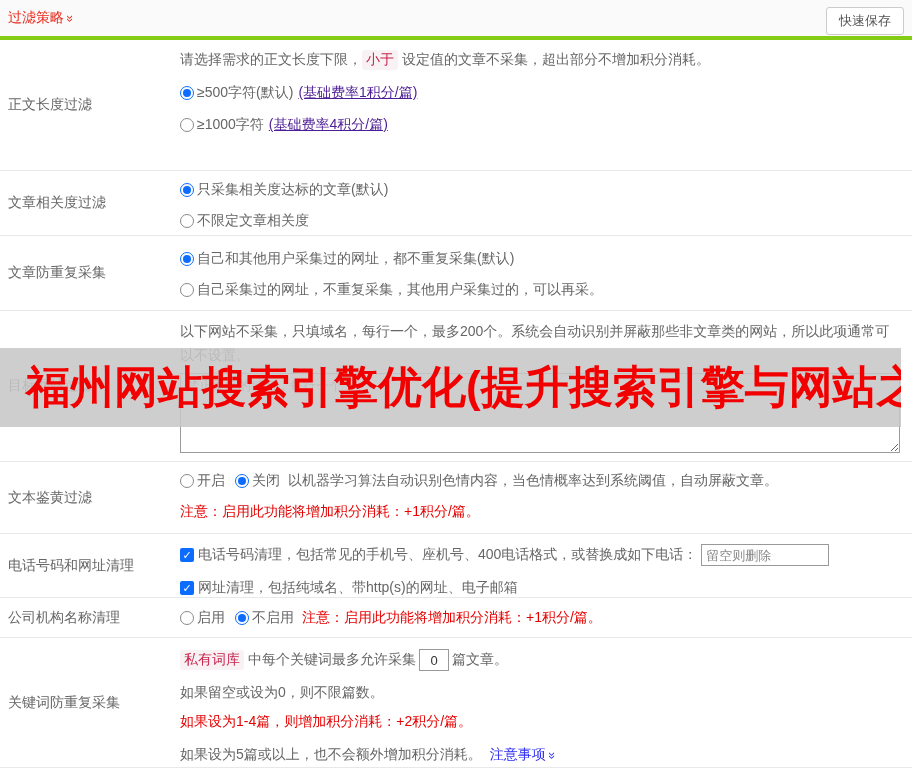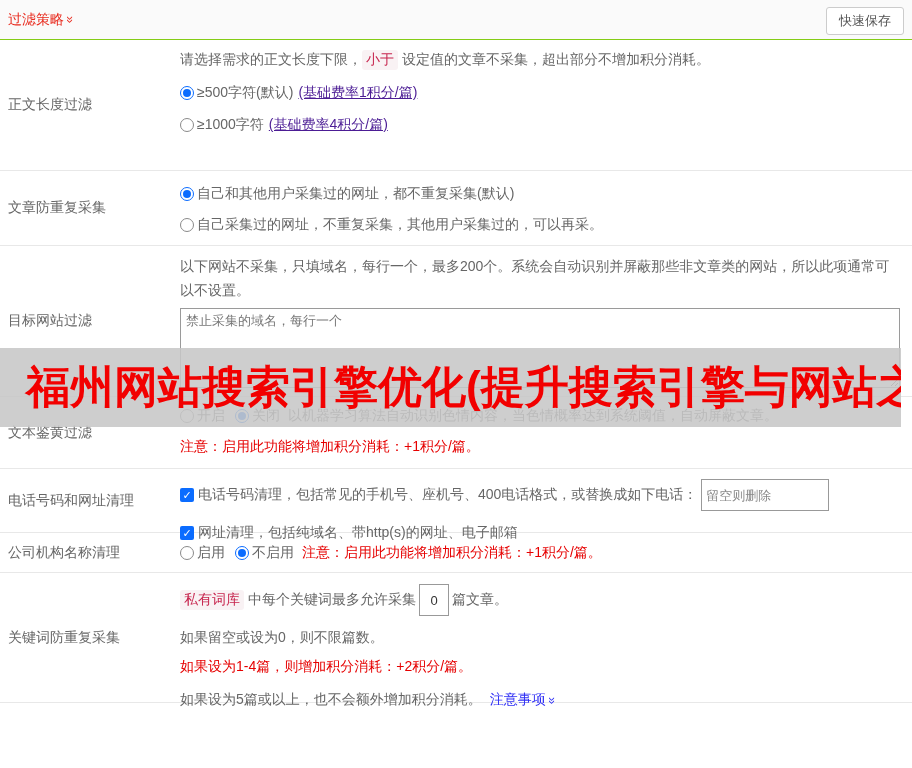--- a/index.html
+++ b/index.html
@@ -4,21 +4,21 @@
 <style>
   * { margin:0; padding:0; box-sizing:border-box; }
   html,body { background:#fff; }
   body { font-family:"Liberation Sans","DejaVu Sans",sans-serif; }
   .page {
     position:relative; width:912px; height:768px; margin:0 auto;
     background:#fff; overflow:hidden; font-size:14px; color:#666;
   }
   
   .topbar {
-    height:40px; background:#fafafa; border-bottom:1px solid #84cc16;
+    height:40px; background:#fafafa; border-bottom:4px solid #84cc16;
     display:flex; align-items:center; padding:12px 8px; position:relative;
   }
   .topbar-title { color:#e8291c; font-size:14px; }
   .chev { display:inline-block; transform:rotate(90deg); font-size:13px; margin-left:3px; }
   .chev-red { color:#e8291c; }
   .chev-blue { color:#2e2ef5; }
   .save-btn {
     position:absolute; right:8px; top:7px; padding:4px 12px;
     background:#fff; border:1px solid #ccc; border-radius:3px;
     color:#555; font-size:13px; cursor:pointer;
@@ -52,21 +52,21 @@
     display:inline-flex; align-items:center; justify-content:center;
     font-size:11px; line-height:14px; margin-right:4px; flex:0 0 14px;
   }
   .red { color:#e60000; }
   .fee { color:#4c1d95; text-decoration:underline; margin-left:5px; }
   .hl-code {
     color:#c7254e; background:#f9f2f4; border-radius:3px; padding:1px 4px; margin-right:4px;
   }
   .link-blue { color:#2e2ef5; cursor:pointer; margin-left:8px; }
   .text-input {
-    height:32px; border:1px solid #999; font-size:13px; padding:0 4px;
+    height:22px; border:1px solid #999; font-size:13px; padding:0 4px;
     color:#333; font-family:"Liberation Sans","DejaVu Sans",sans-serif;
   }
   .text-input::placeholder { color:#888; }
   .phone-input { width:128px; margin-left:4px; }
   .num-input { width:30px; text-align:center; margin:0 3px; }
   .sites-textarea {
     width:720px; height:80px; margin-top:6px; border:1px solid #9a9a9a;
     resize:both; font-size:13px; padding:3px 5px; color:#333;
     font-family:"Liberation Sans","DejaVu Sans",sans-serif; background:#fff;
   }
@@ -109,20 +109,33 @@
         <span class="fee">(基础费率1积分/篇)</span>
       </div>
       <div class="line">
         <span class="radio"></span>
         <span>≥1000字符</span>
         <span class="fee">(基础费率4积分/篇)</span>
       </div>
     </div>
   </div>
 
+  <div class="row r2">
+    <div class="row-label">文章相关度过滤</div>
+    <div class="row-content">
+      <div class="line">
+        <span class="radio checked"></span>
+        <span>只采集相关度达标的文章(默认)</span>
+      </div>
+      <div class="line">
+        <span class="radio"></span>
+        <span>不限定文章相关度</span>
+      </div>
+    </div>
+  </div>
 
   <div class="row r3">
     <div class="row-label">文章防重复采集</div>
     <div class="row-content" style="padding-top:14px;">
       <div class="line">
         <span class="radio checked"></span>
         <span>自己和其他用户采集过的网址，都不重复采集(默认)</span>
       </div>
       <div class="line">
         <span class="radio"></span>

